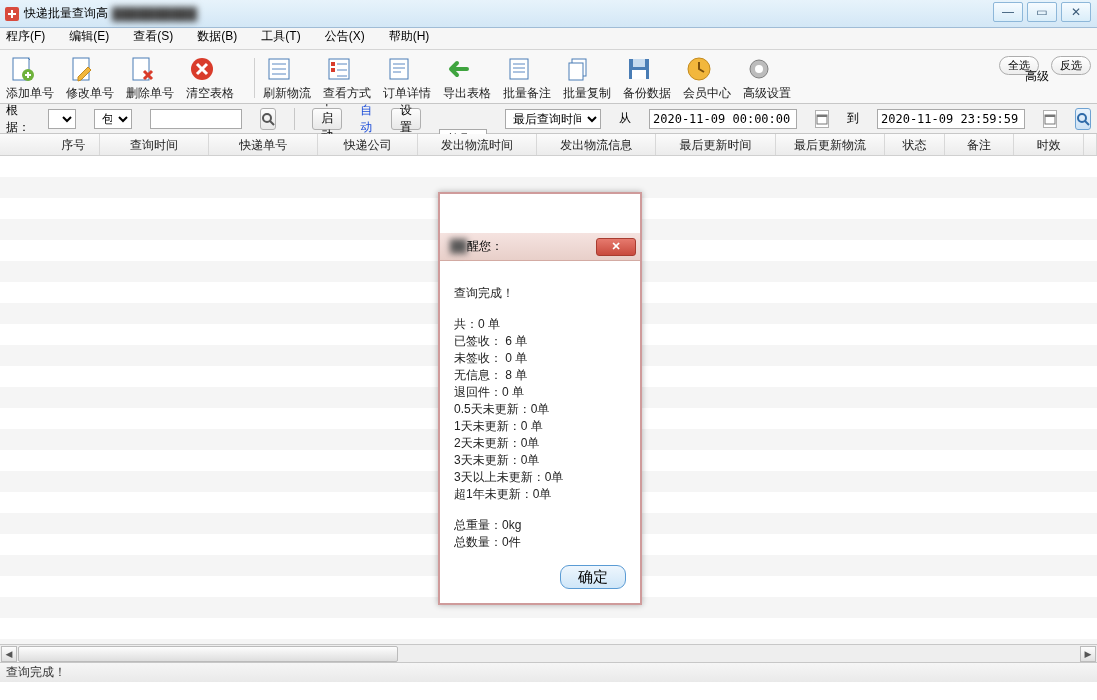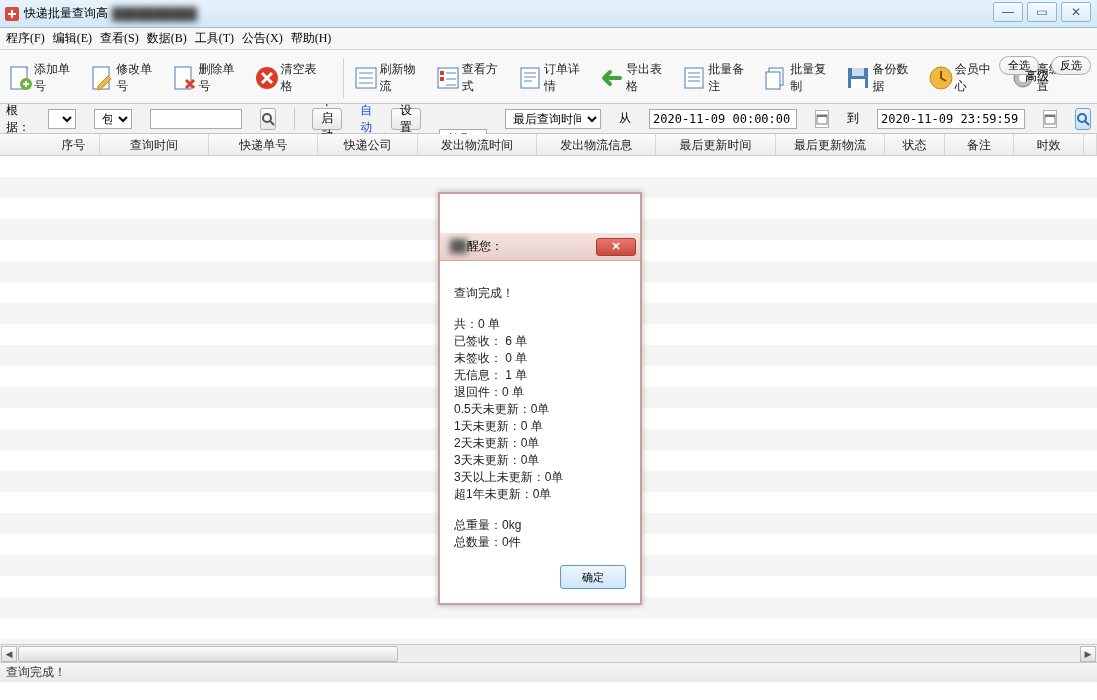--- a/index.html
+++ b/index.html
@@ -37,39 +37,38 @@
   display:flex; align-items:center; justify-content:center;
   color:#3a5a78;
   cursor:pointer;
 }
 
 
 .menubar {
   height: 22px;
   background: #f6f6f6;
   border-bottom: 1px solid #d5d5d5;
-  display:flex; align-items:center;
+  display:flex; 
   padding: 0 6px;
-  gap: 8px;
-  font-family: Liberation Serif, serif;
+  gap: 24px;
 }
 .menubar span { cursor:pointer; }
 
 
 .toolbar {
   height: 54px;
   background:#f8f8f8;
   border-bottom:1px solid #c7c7c7;
   display:flex;
   align-items:center;
   padding:2px 6px 0 6px;
   position:relative;
 }
 .toolbtn {
-  display:flex; align-items:center;
+  display:flex; flex-direction:column; 
   margin-right: 12px;
   cursor:pointer;
   font-size:12px;
   color:#222;
 }
 .toolbtn .ticon { width:32px; height:32px; display:flex; align-items:center; justify-content:center; }
 .right-buttons { position:absolute; right:6px; top:6px; display:flex; flex-direction:row; gap:12px; }
 .pillbtn {
   border:1px solid #adadad; border-radius:10px; padding:1px 8px; font-size:11px;
   background:linear-gradient(#fff,#ededed); cursor:pointer;
@@ -194,23 +193,23 @@
   cursor:pointer;
 }
 .dlg-body { padding:24px 14px 14px 14px; font-size:12px; color:#222; }
 .dlg-body p { margin:0; line-height:17px; }
 .dlg-body .gap { height:14px; }
 .dlg-footer { display:flex; justify-content:flex-end; padding:0 14px 14px 0; }
 .dlg-ok {
   width:66px; height:24px;
   background:linear-gradient(#eef6fd,#cfe6f8);
   border:1px solid #5a9bd4;
-  border-radius:3px;
-  cursor:pointer;
-  font-size:11px;
+  border-radius:9px;
+  cursor:pointer;
+  font-size:15px;
 }
 </style>
 </head>
 <body>
 
 <div class="titlebar">
   <span class="app-icon">
     <svg width="16" height="16">
         <rect x="1" y="1" width="14" height="14" rx="2" fill="#d84b3d"></rect>
         <path d="M4 8h8M8 4v8" stroke="#fff" stroke-width="2"></path>
@@ -439,21 +438,21 @@
   <div class="dlg-title">
     <span><span class="titleblur">██</span><span>醒您：</span></span>
     <div class="dlg-close">✕</div>
   </div>
   <div class="dlg-body">
     <p>查询完成！</p>
     <div class="gap"></div>
     <p>共：0 单</p>
     <p>已签收： 6 单</p>
     <p>未签收： 0 单</p>
-    <p>无信息： 1 单</p>
+    <p>无信息： 8 单</p>
     <p>退回件：0 单</p>
     <p> 0.5天未更新：0单</p>
     <p>1天未更新：0 单</p>
     <p>2天未更新：0单</p>
     <p>3天未更新：0单</p>
     <p>3天以上未更新：0单</p>
     <p>超1年未更新：0单</p>
     <div class="gap"></div>
     <p>总重量：0kg</p>
     <p>总数量：0件</p>

